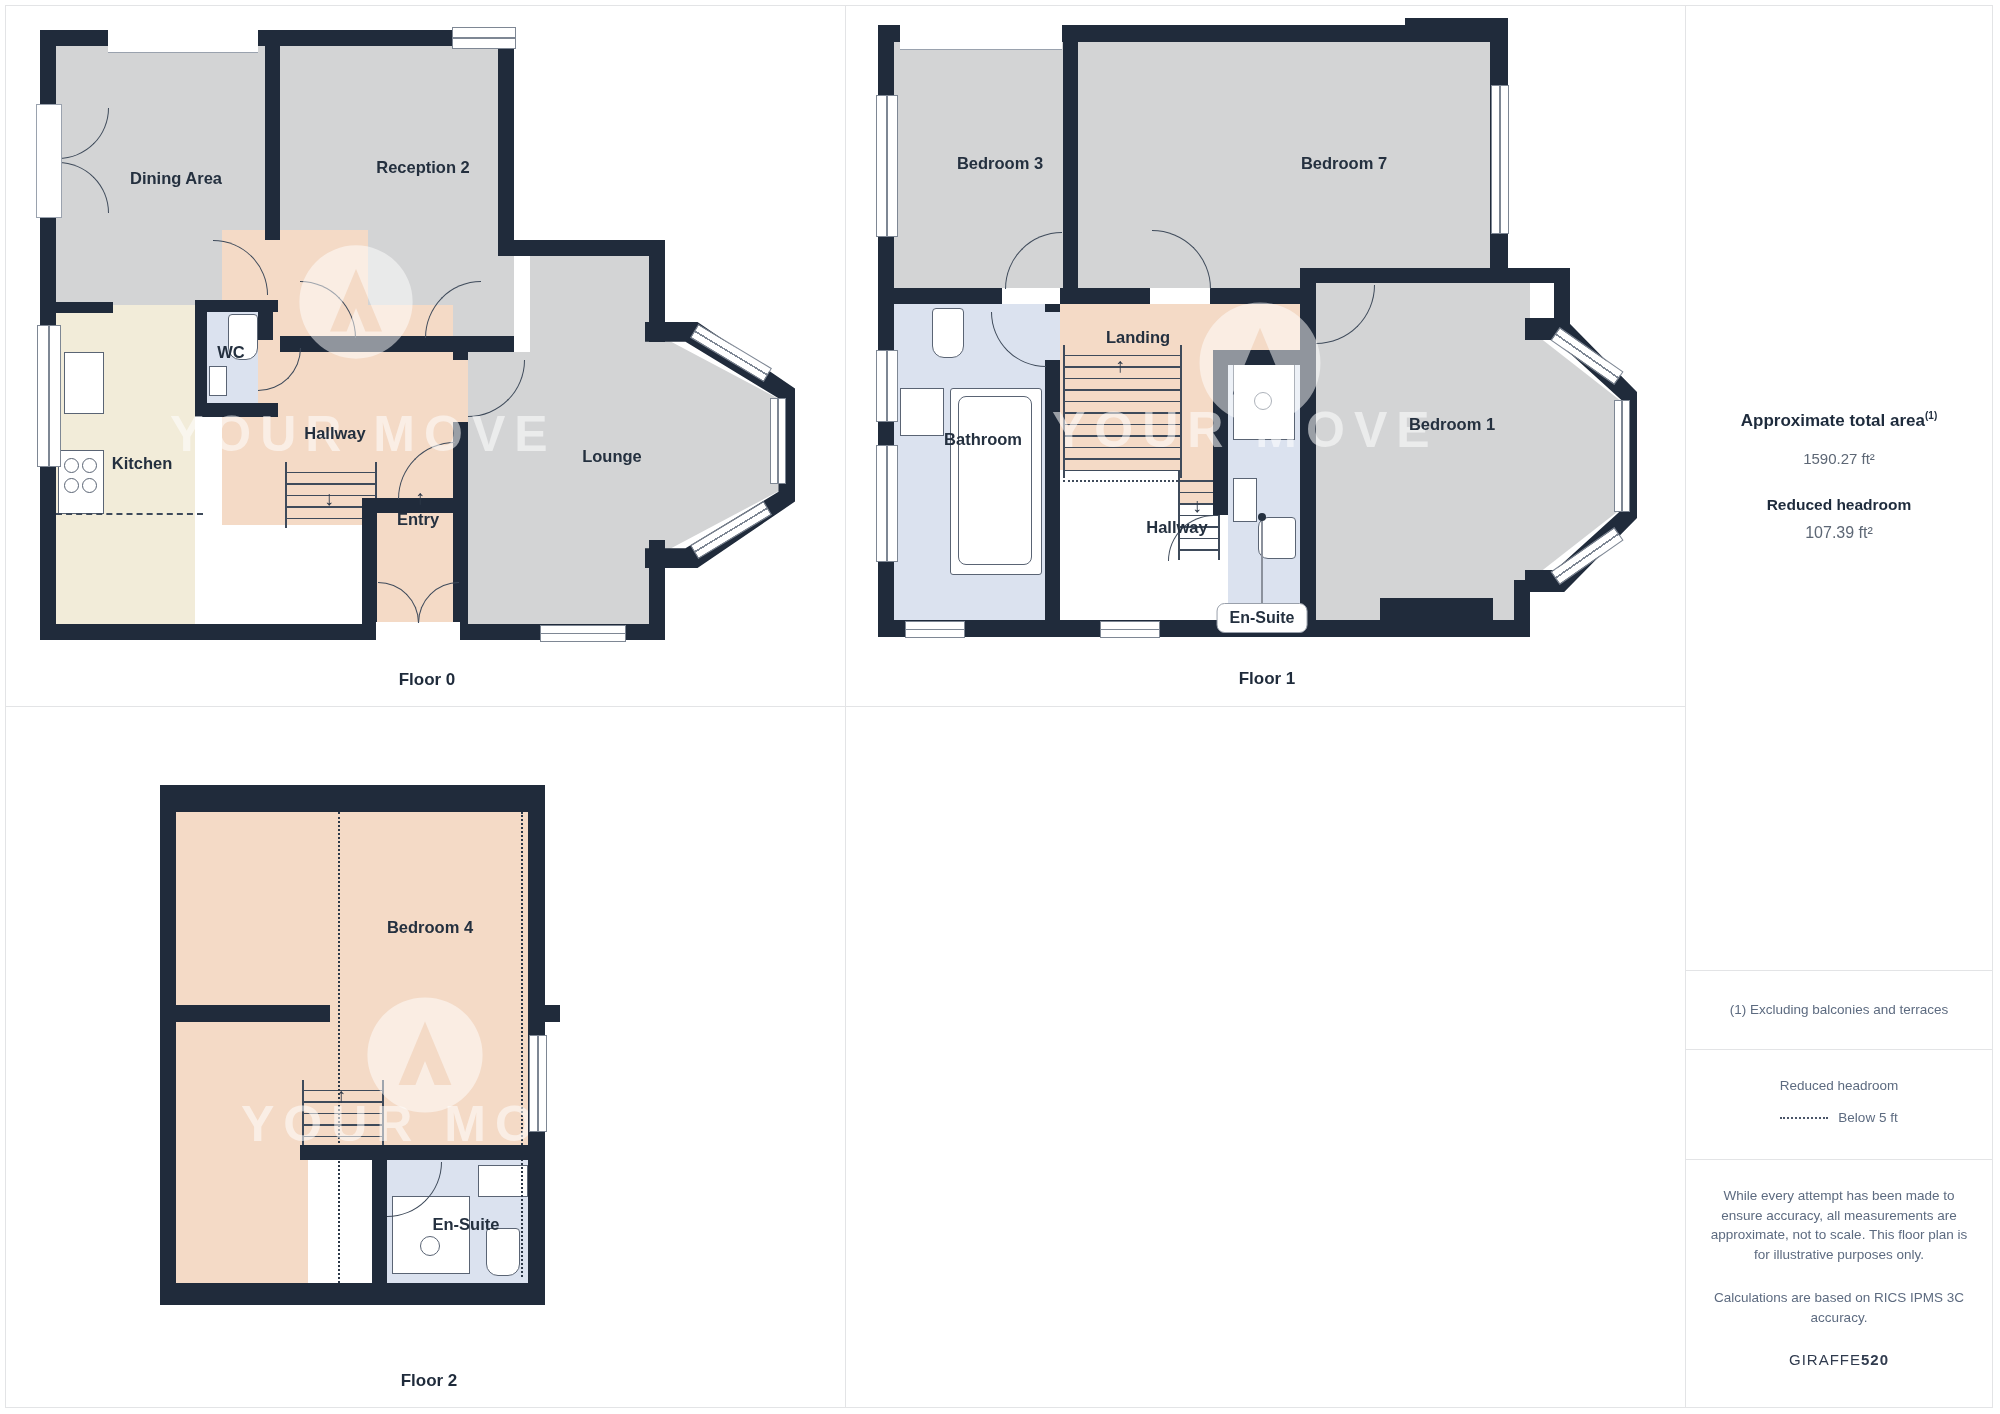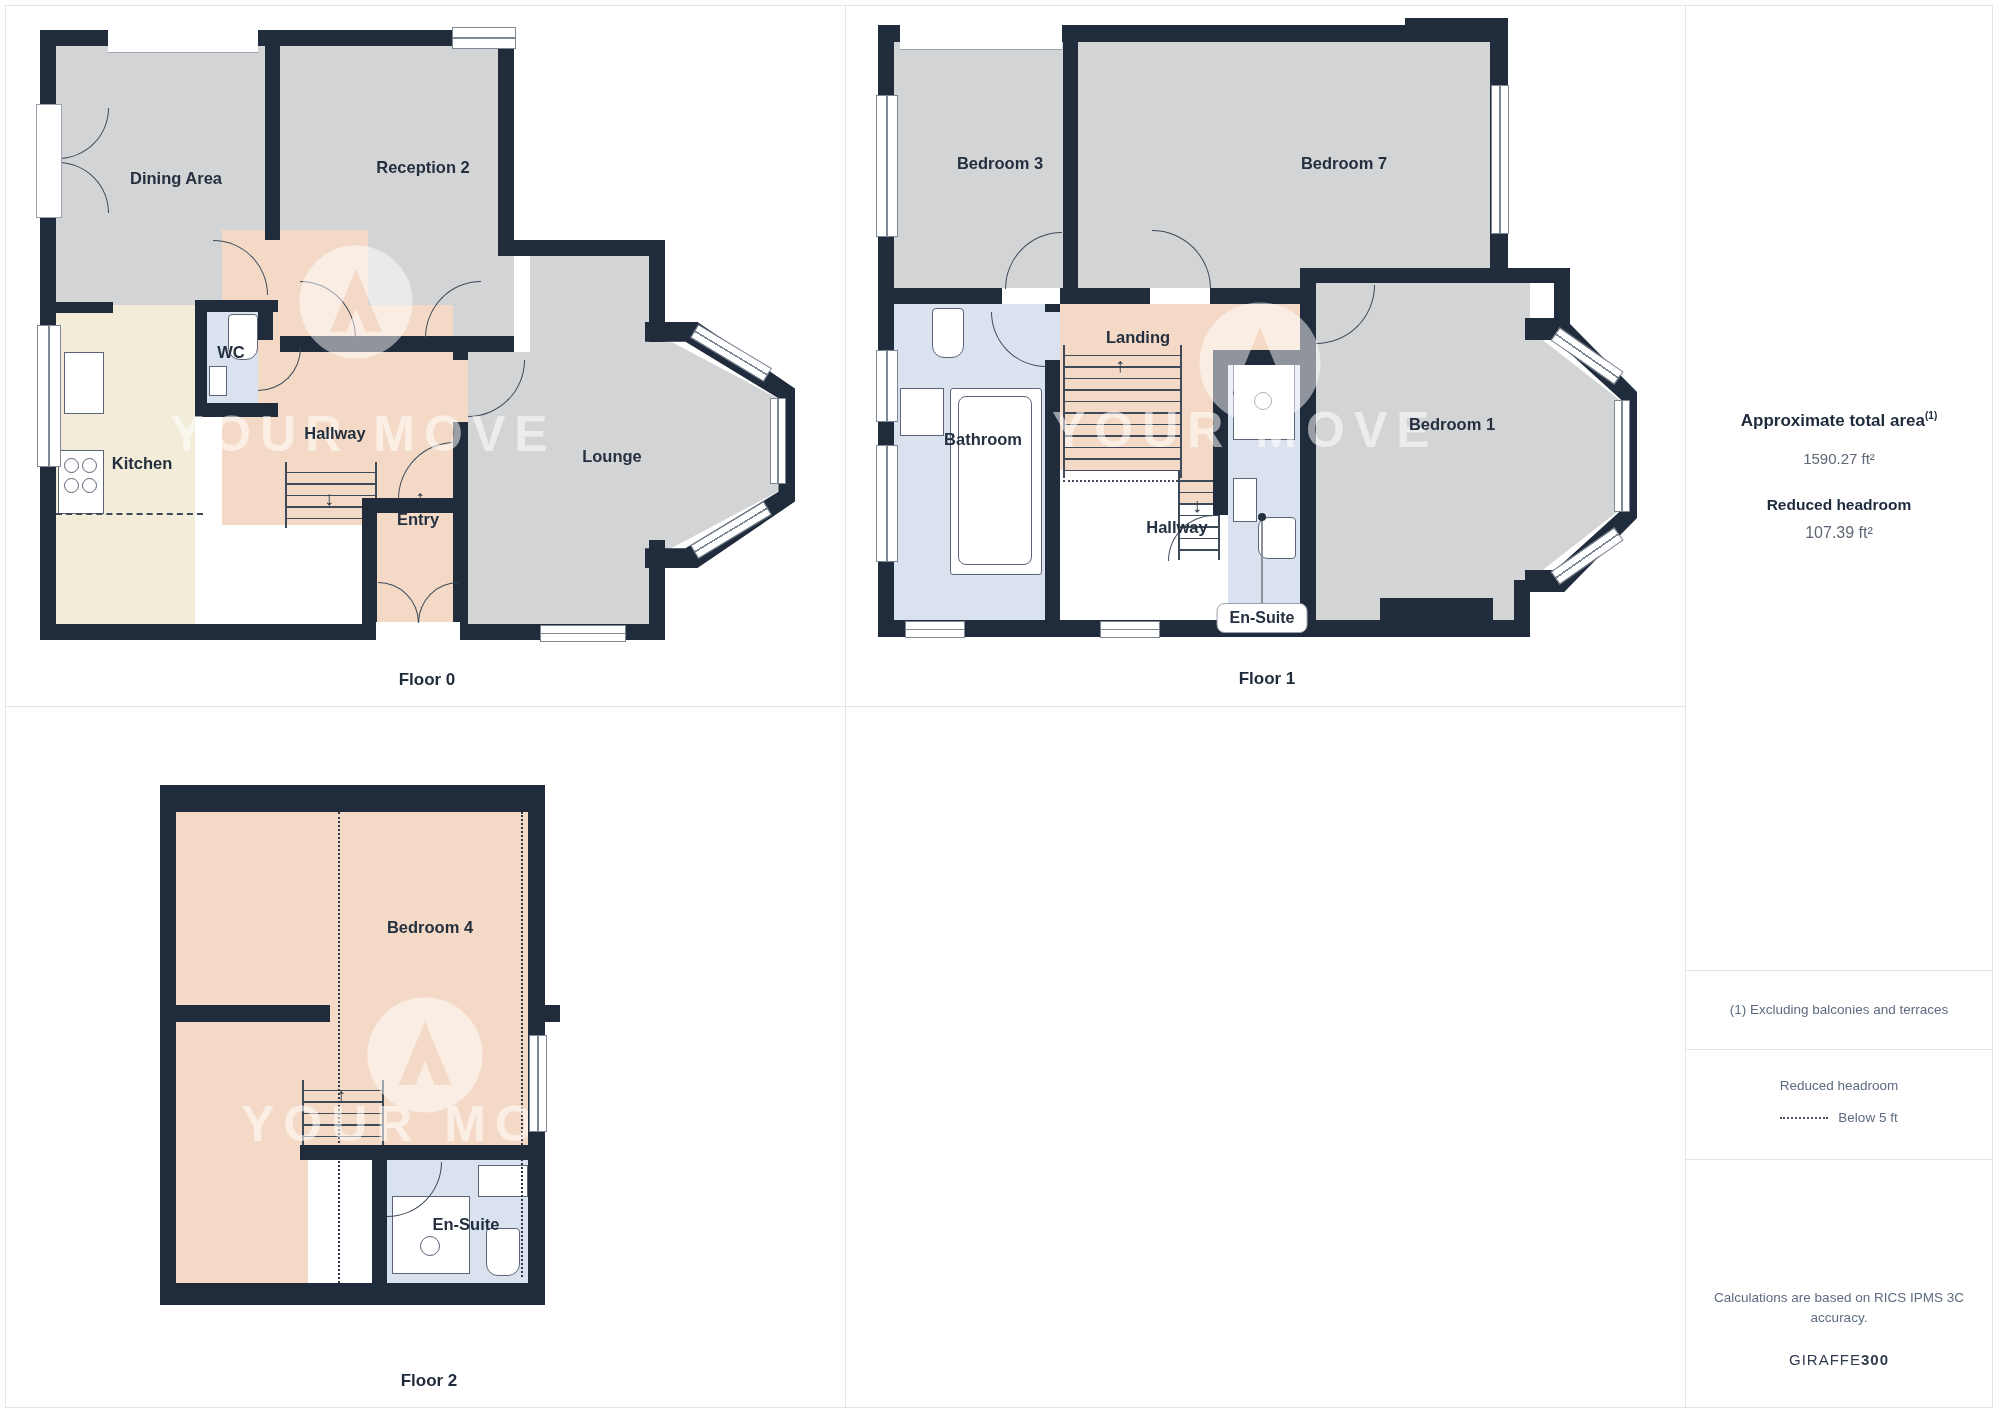--- a/index.html
+++ b/index.html
@@ -274,19 +274,20 @@
     <div class="panel-text" style="top:490px;font-size:15.5px;font-weight:700;color:#1e2b3c;">Reduced headroom</div>
     <div class="panel-text" style="top:518px;font-size:16px;color:#5d6775;">107.39 ft²</div>
 
     <div class="panel-text" style="top:996px;">(1) Excluding balconies and terraces</div>
 
     <div class="panel-text" style="top:1072px;">Reduced headroom</div>
     <div class="panel-text" style="top:1104px;">
       <span style="display:inline-block;width:48px;border-top:2px dotted #4a5568;vertical-align:middle;margin-right:10px;"></span><span>Below 5 ft</span>
     </div>
 
+    <div class="panel-text" style="top:1180px;left:17px;width:272px;line-height:1.45;">While every attempt has been made to ensure accuracy, all measurements are approximate, not to scale. This floor plan is for illustrative purposes only.</div>
     <div class="panel-text" style="top:1282px;left:17px;width:272px;line-height:1.45;">Calculations are based on RICS IPMS 3C accuracy.</div>
     <div class="panel-text" style="top:1345px;font-size:15px;color:#303b4e;letter-spacing:1px;">
-      <span>GIRAFFE</span><span style="font-weight:700;">300</span>
+      <span>GIRAFFE</span><span style="font-weight:700;">520</span>
     </div>
   </div>
 
 </div>
 
 </body></html>

